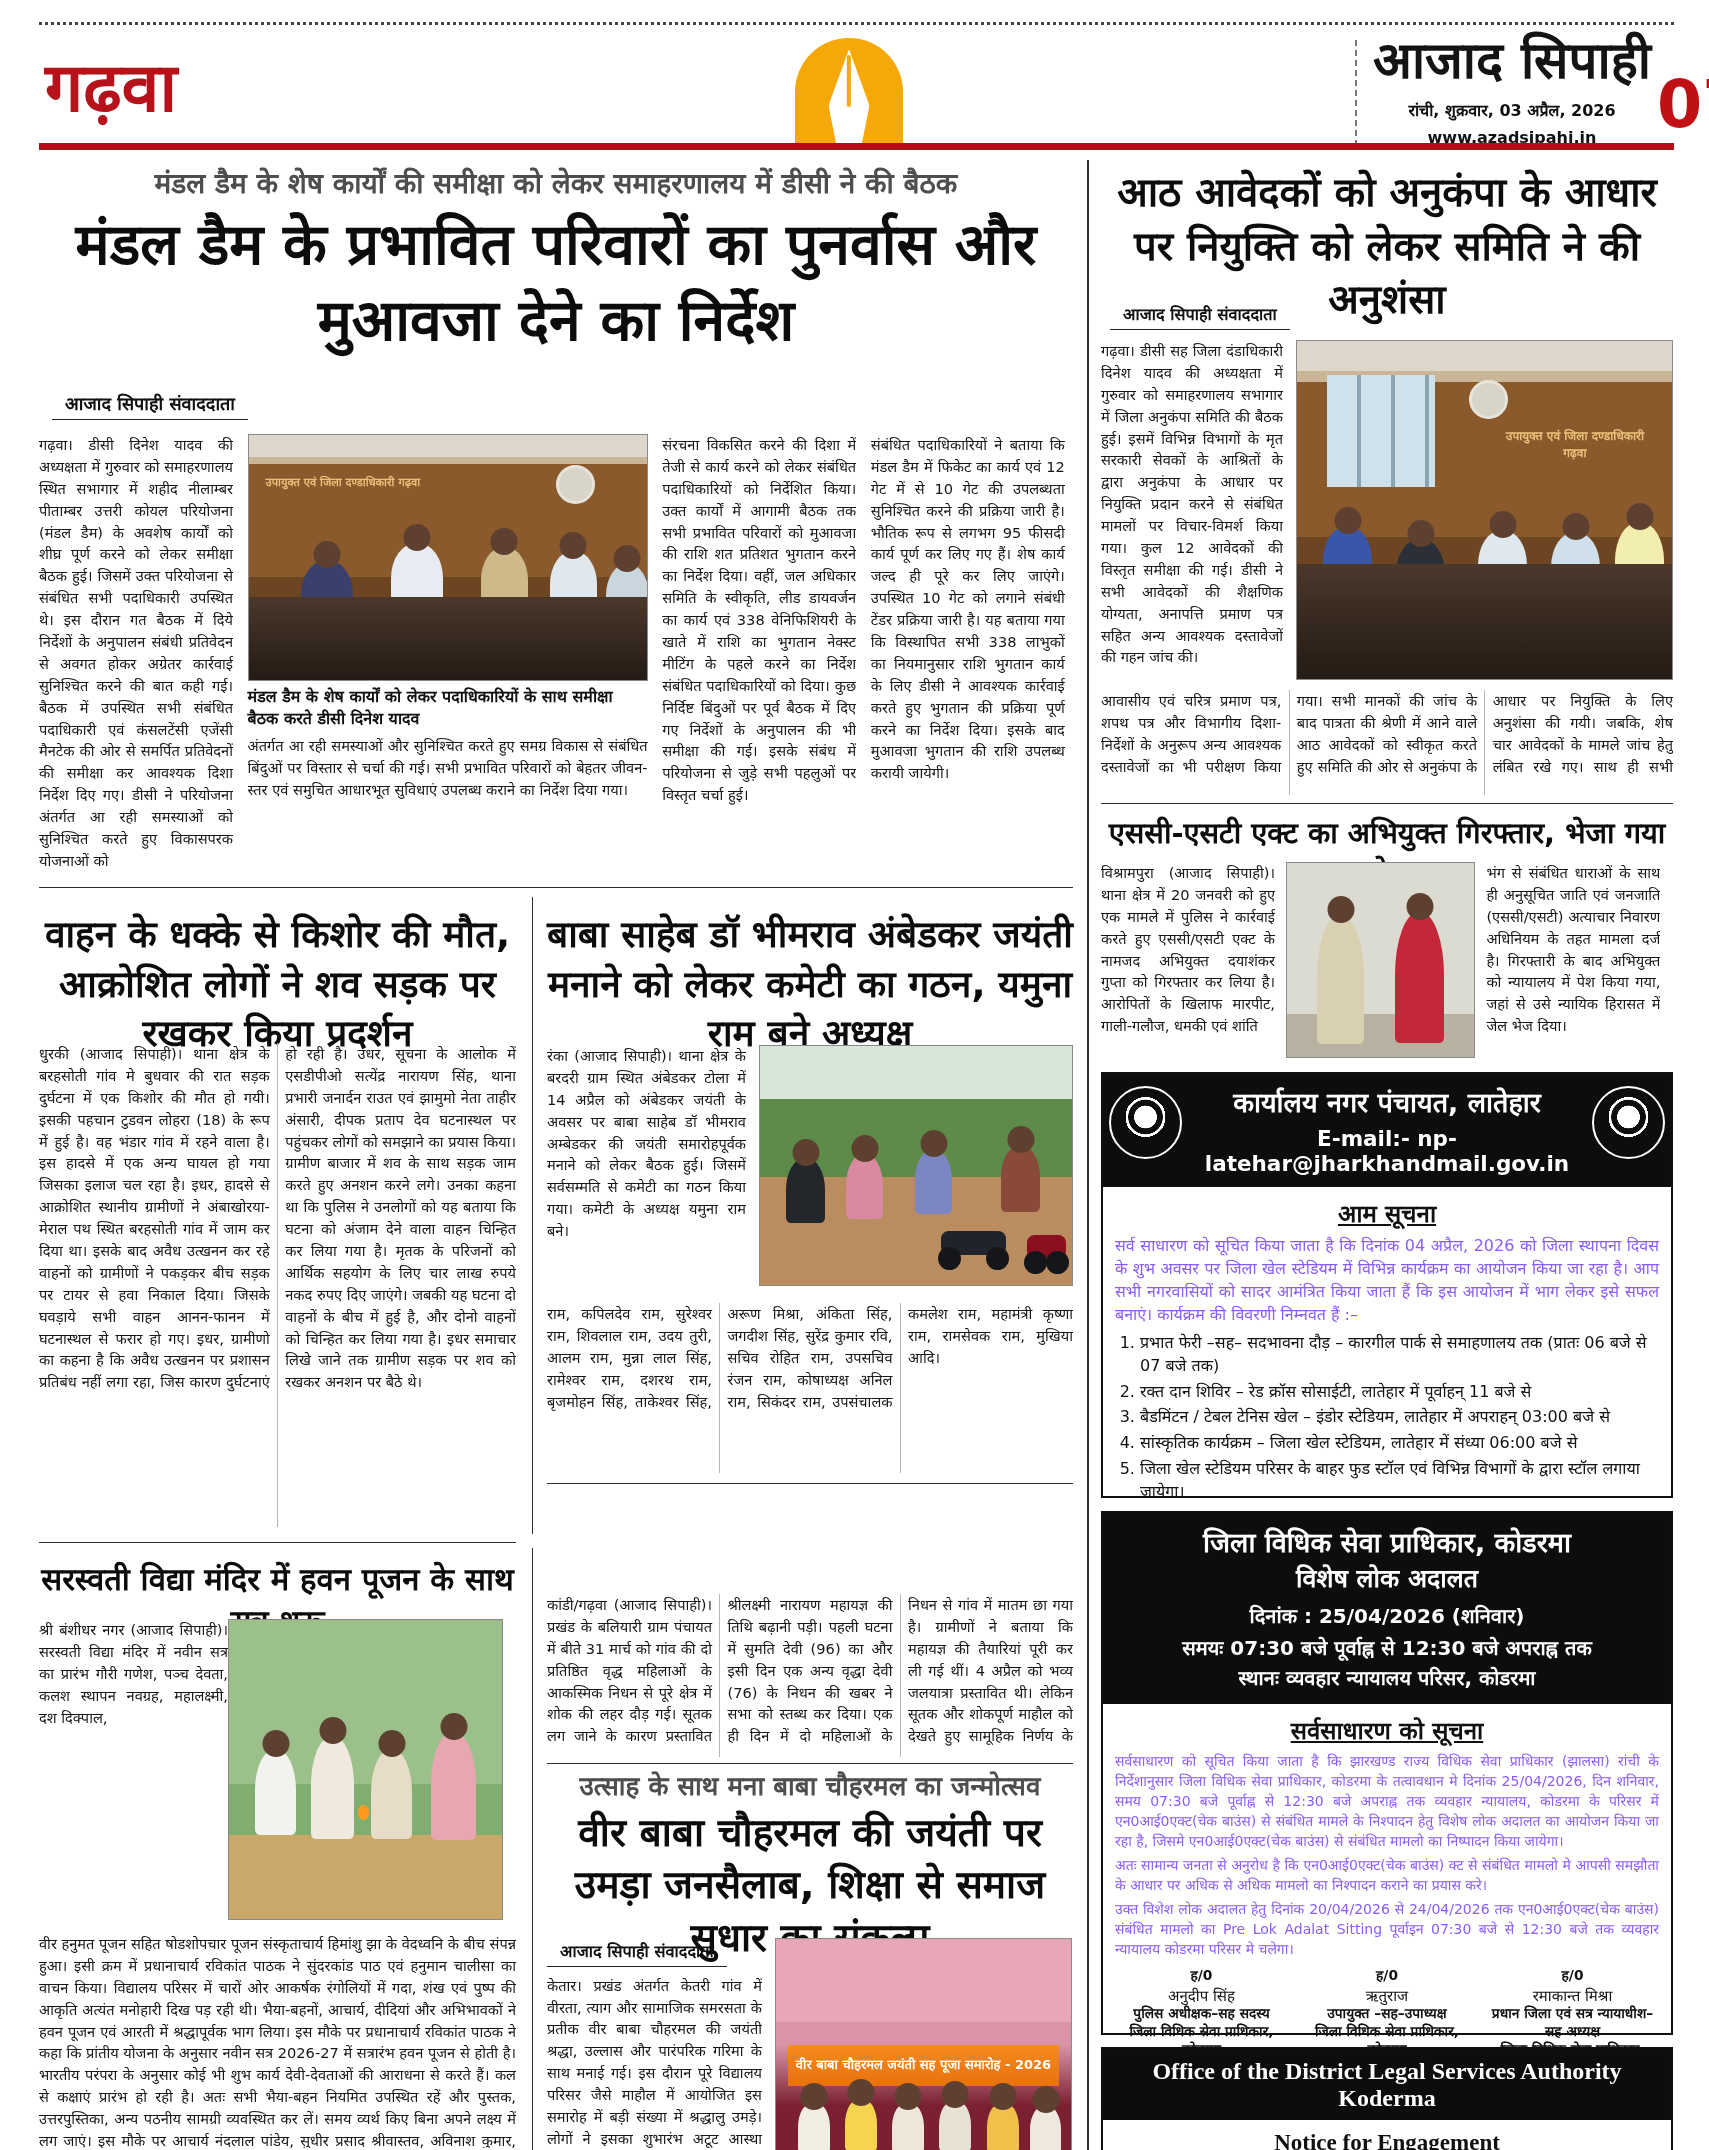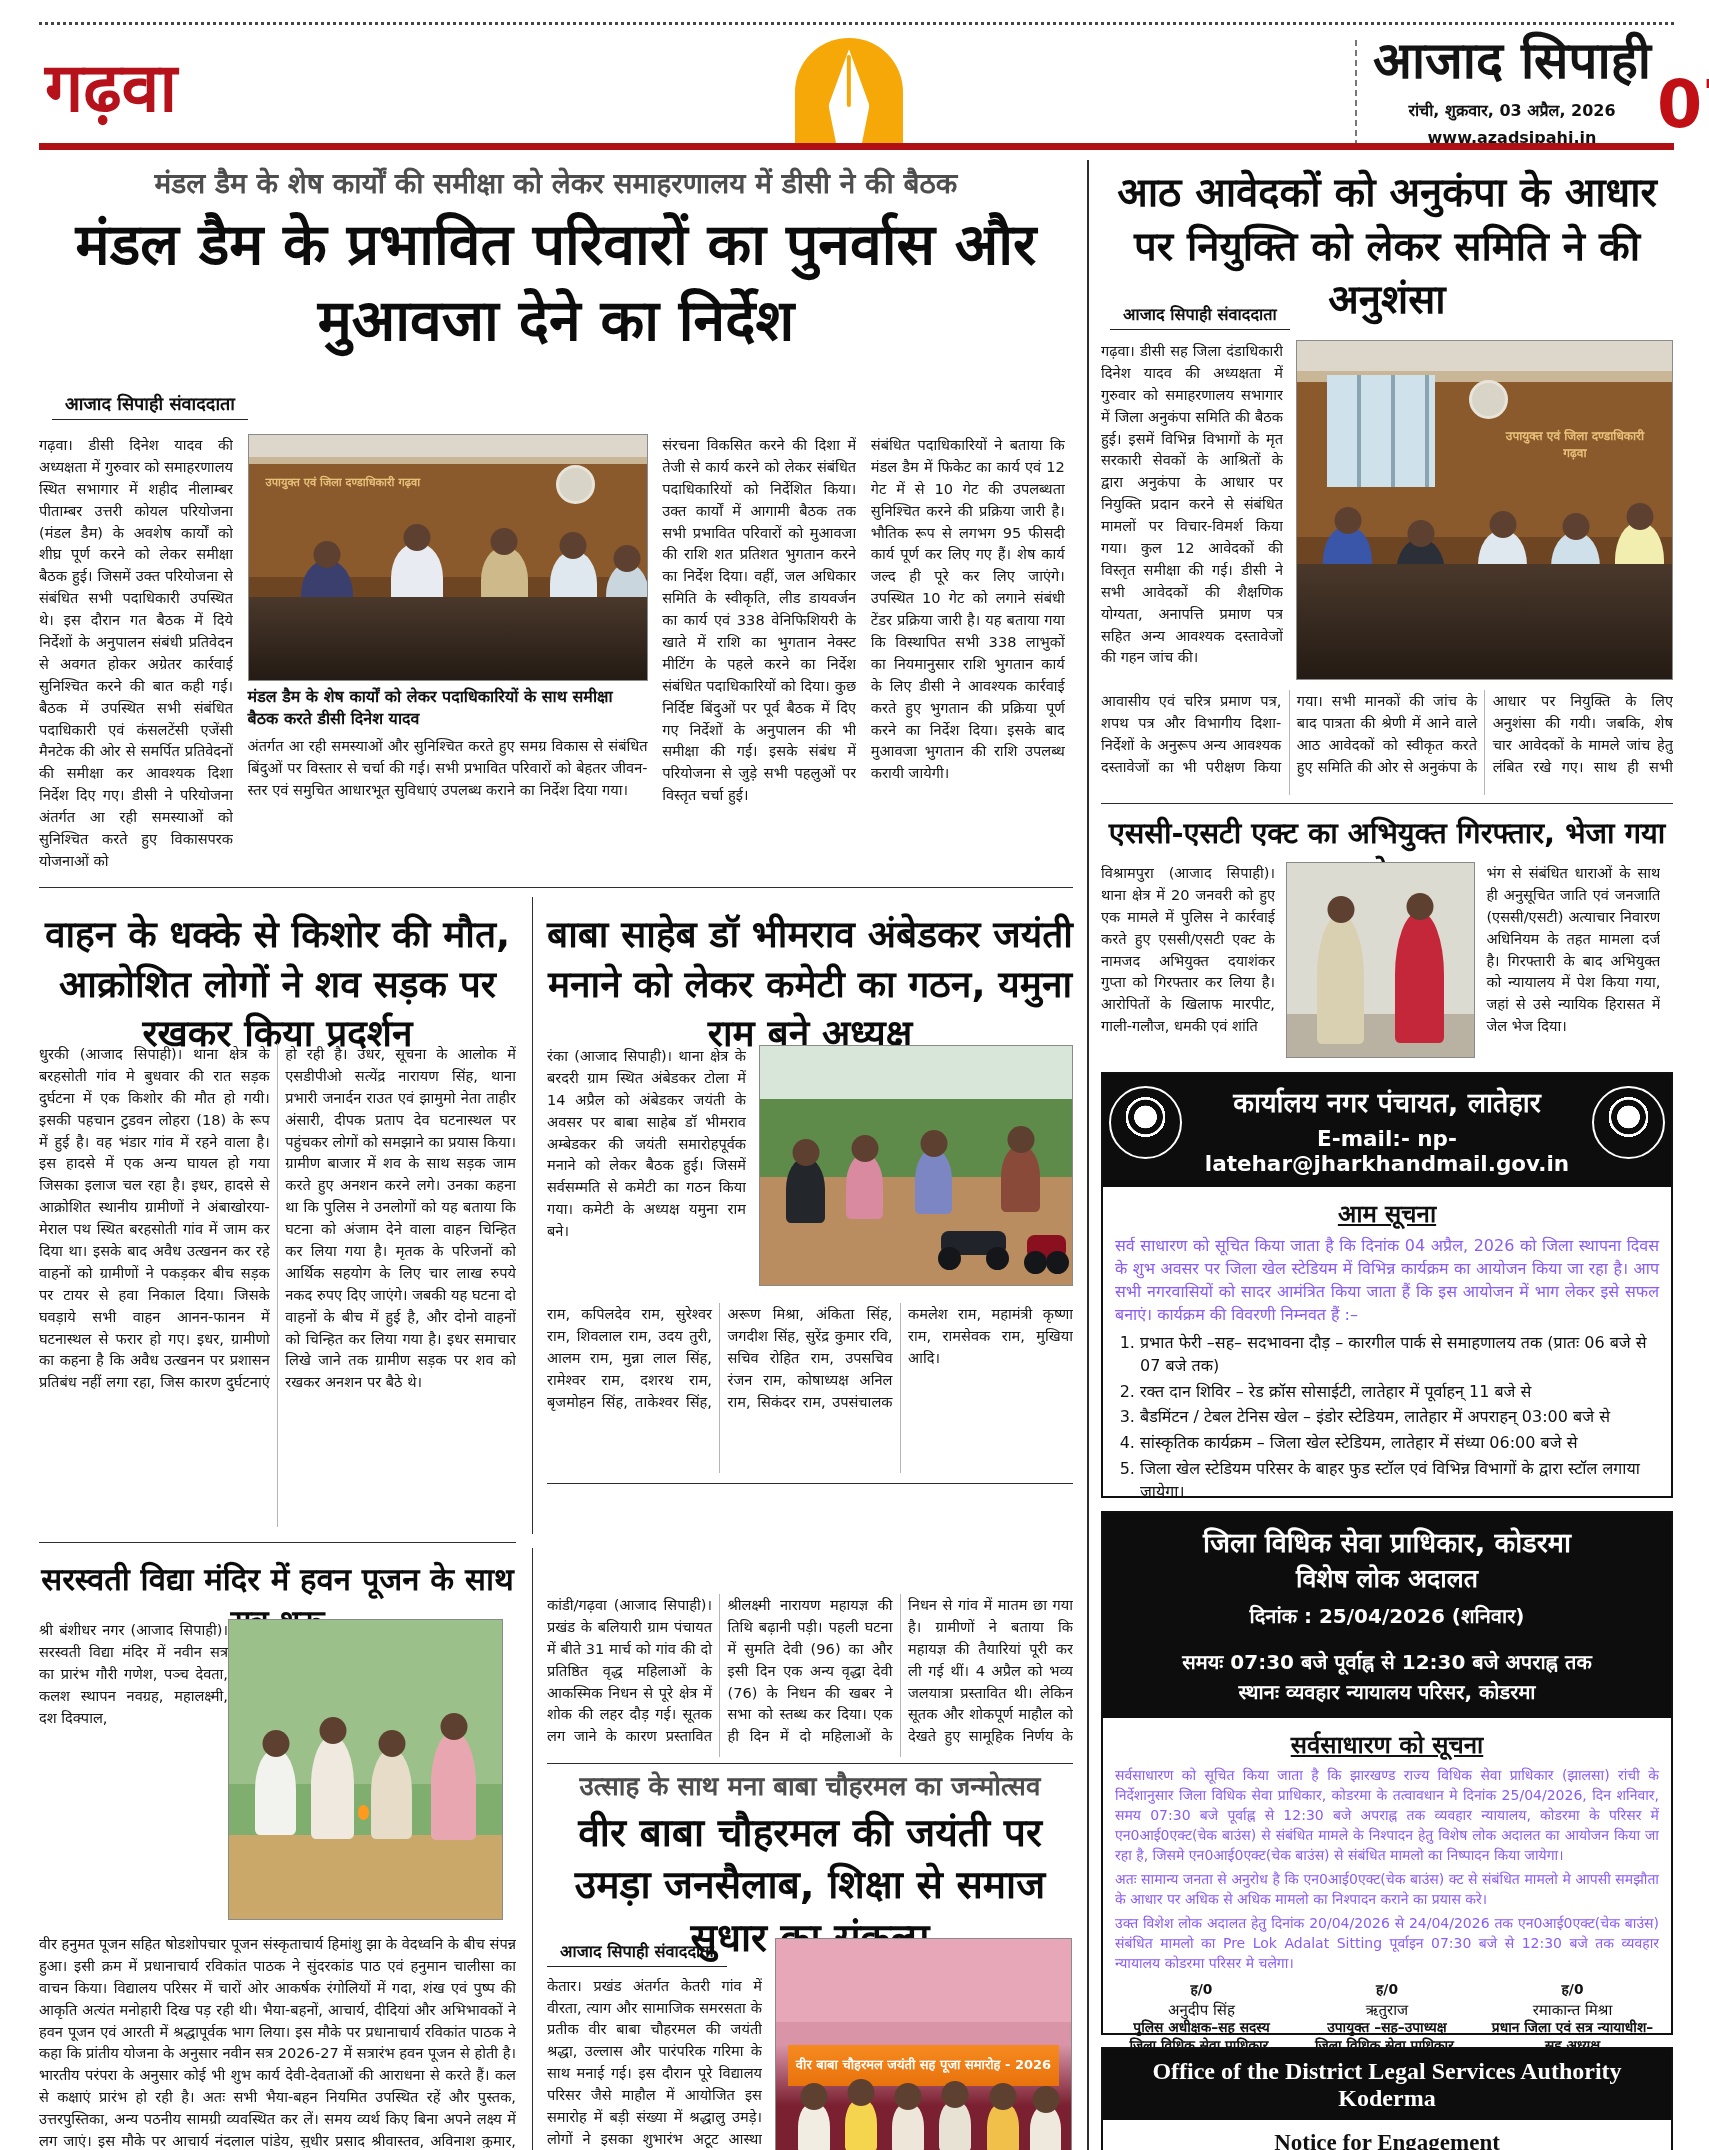--- a/index.html
+++ b/index.html
@@ -218,21 +218,21 @@
     <div class="nsign">कार्यपालक पदाधिकारी,</div>
     <div class="nsign" style="padding-top:0.9px">नगर पंचायत, लातेहार</div>
     <div class="npr">PR 376543 Urban Development (26-27)_D</div>
   </div>
 
   <div class="nbox" style="left:1101px;top:1511px;width:572px;height:524px">
     <div class="nhead" style="padding:13px 8.6px">
       <div class="nh-title">जिला विधिक सेवा प्राधिकार, कोडरमा</div>
       <div class="nh-title" style="font-size:25px;margin-top:3.4px">विशेष लोक अदालत</div>
       <div style="font-size:20px;font-weight:bold;margin-top:7.7px">दिनांक : 25/04/2026 (शनिवार)</div>
-      <div style="font-size:20px;font-weight:bold;margin-top:19px">समयः 07:30 बजे पूर्वाह्न से 12:30 बजे अपराह्न तक</div>
+      <div style="font-size:20px;font-weight:bold;margin-top:5px">समयः 07:30 बजे पूर्वाह्न से 12:30 बजे अपराह्न तक</div>
       <div style="font-size:20px;font-weight:bold;margin-top:2.6px">स्थानः व्यवहार न्यायालय परिसर, कोडरमा</div>
     </div>
     <div class="nsub">सर्वसाधारण को सूचना</div>
     <div class="npara" style="font-size:14px">सर्वसाधारण को सूचित किया जाता है कि झारखण्ड राज्य विधिक सेवा प्राधिकार (झालसा) रांची के निर्देशानुसार जिला विधिक सेवा प्राधिकार, कोडरमा के तत्वावधान मे दिनांक 25/04/2026, दिन शनिवार, समय 07:30 बजे पूर्वाह्न से 12:30 बजे अपराह्न तक व्यवहार न्यायालय, कोडरमा के परिसर में एन0आई0एक्ट(चेक बाउंस) से संबंधित मामले के निश्पादन हेतु विशेष लोक अदालत का आयोजन किया जा रहा है, जिसमे एन0आई0एक्ट(चेक बाउंस) से संबंधित मामलो का निष्पादन किया जायेगा।</div>
     <div class="npara" style="font-size:14px;margin-top:4.3px">अतः सामान्य जनता से अनुरोध है कि एन0आई0एक्ट(चेक बाउंस) क्ट से संबंधित मामलो मे आपसी समझौता के आधार पर अधिक से अधिक मामलो का निश्पादन कराने का प्रयास करे।</div>
     <div class="npara" style="font-size:14px;margin-top:4.3px">उक्त विशेश लोक अदालत हेतु दिनांक 20/04/2026 से 24/04/2026 तक एन0आई0एक्ट(चेक बाउंस) संबंधित मामलो का Pre Lok Adalat Sitting पूर्वाइन 07:30 बजे से 12:30 बजे तक व्यवहार न्यायालय कोडरमा परिसर मे चलेगा।</div>
     <div class="sigrow">
       <div>
         <div class="sigrl">ह/0</div>
         <div class="signm">अनुदीप सिंह</div>

